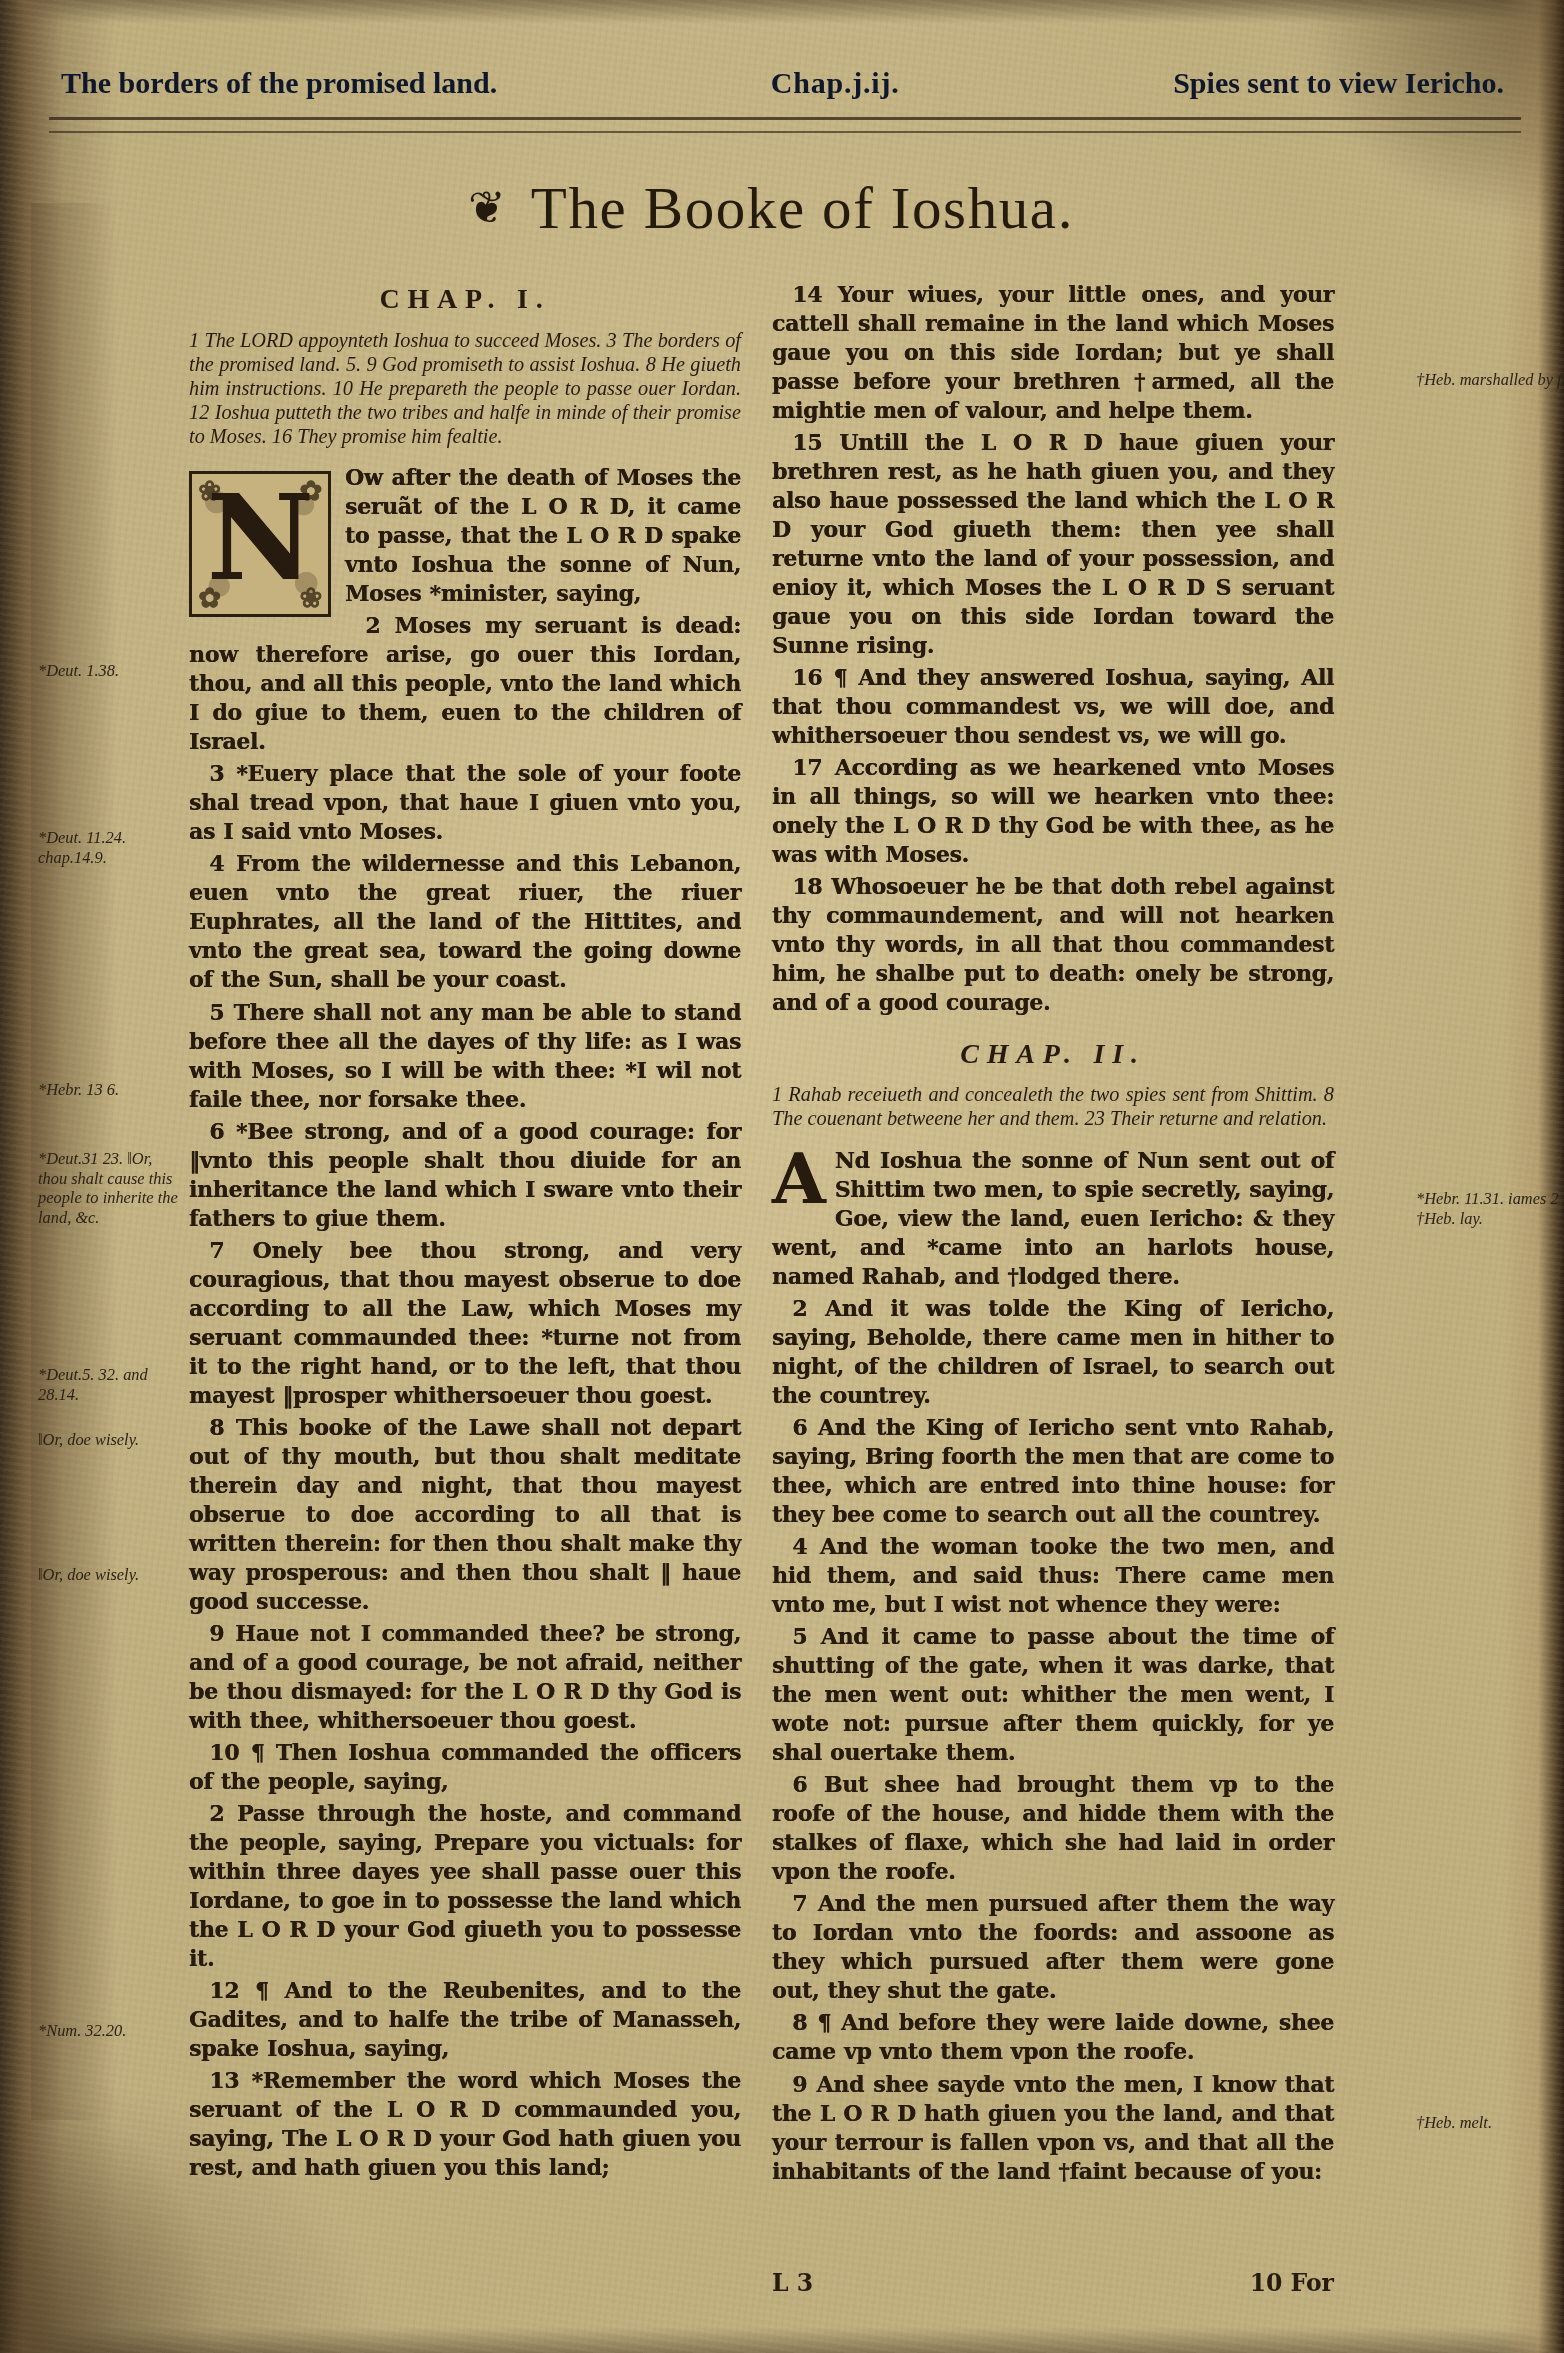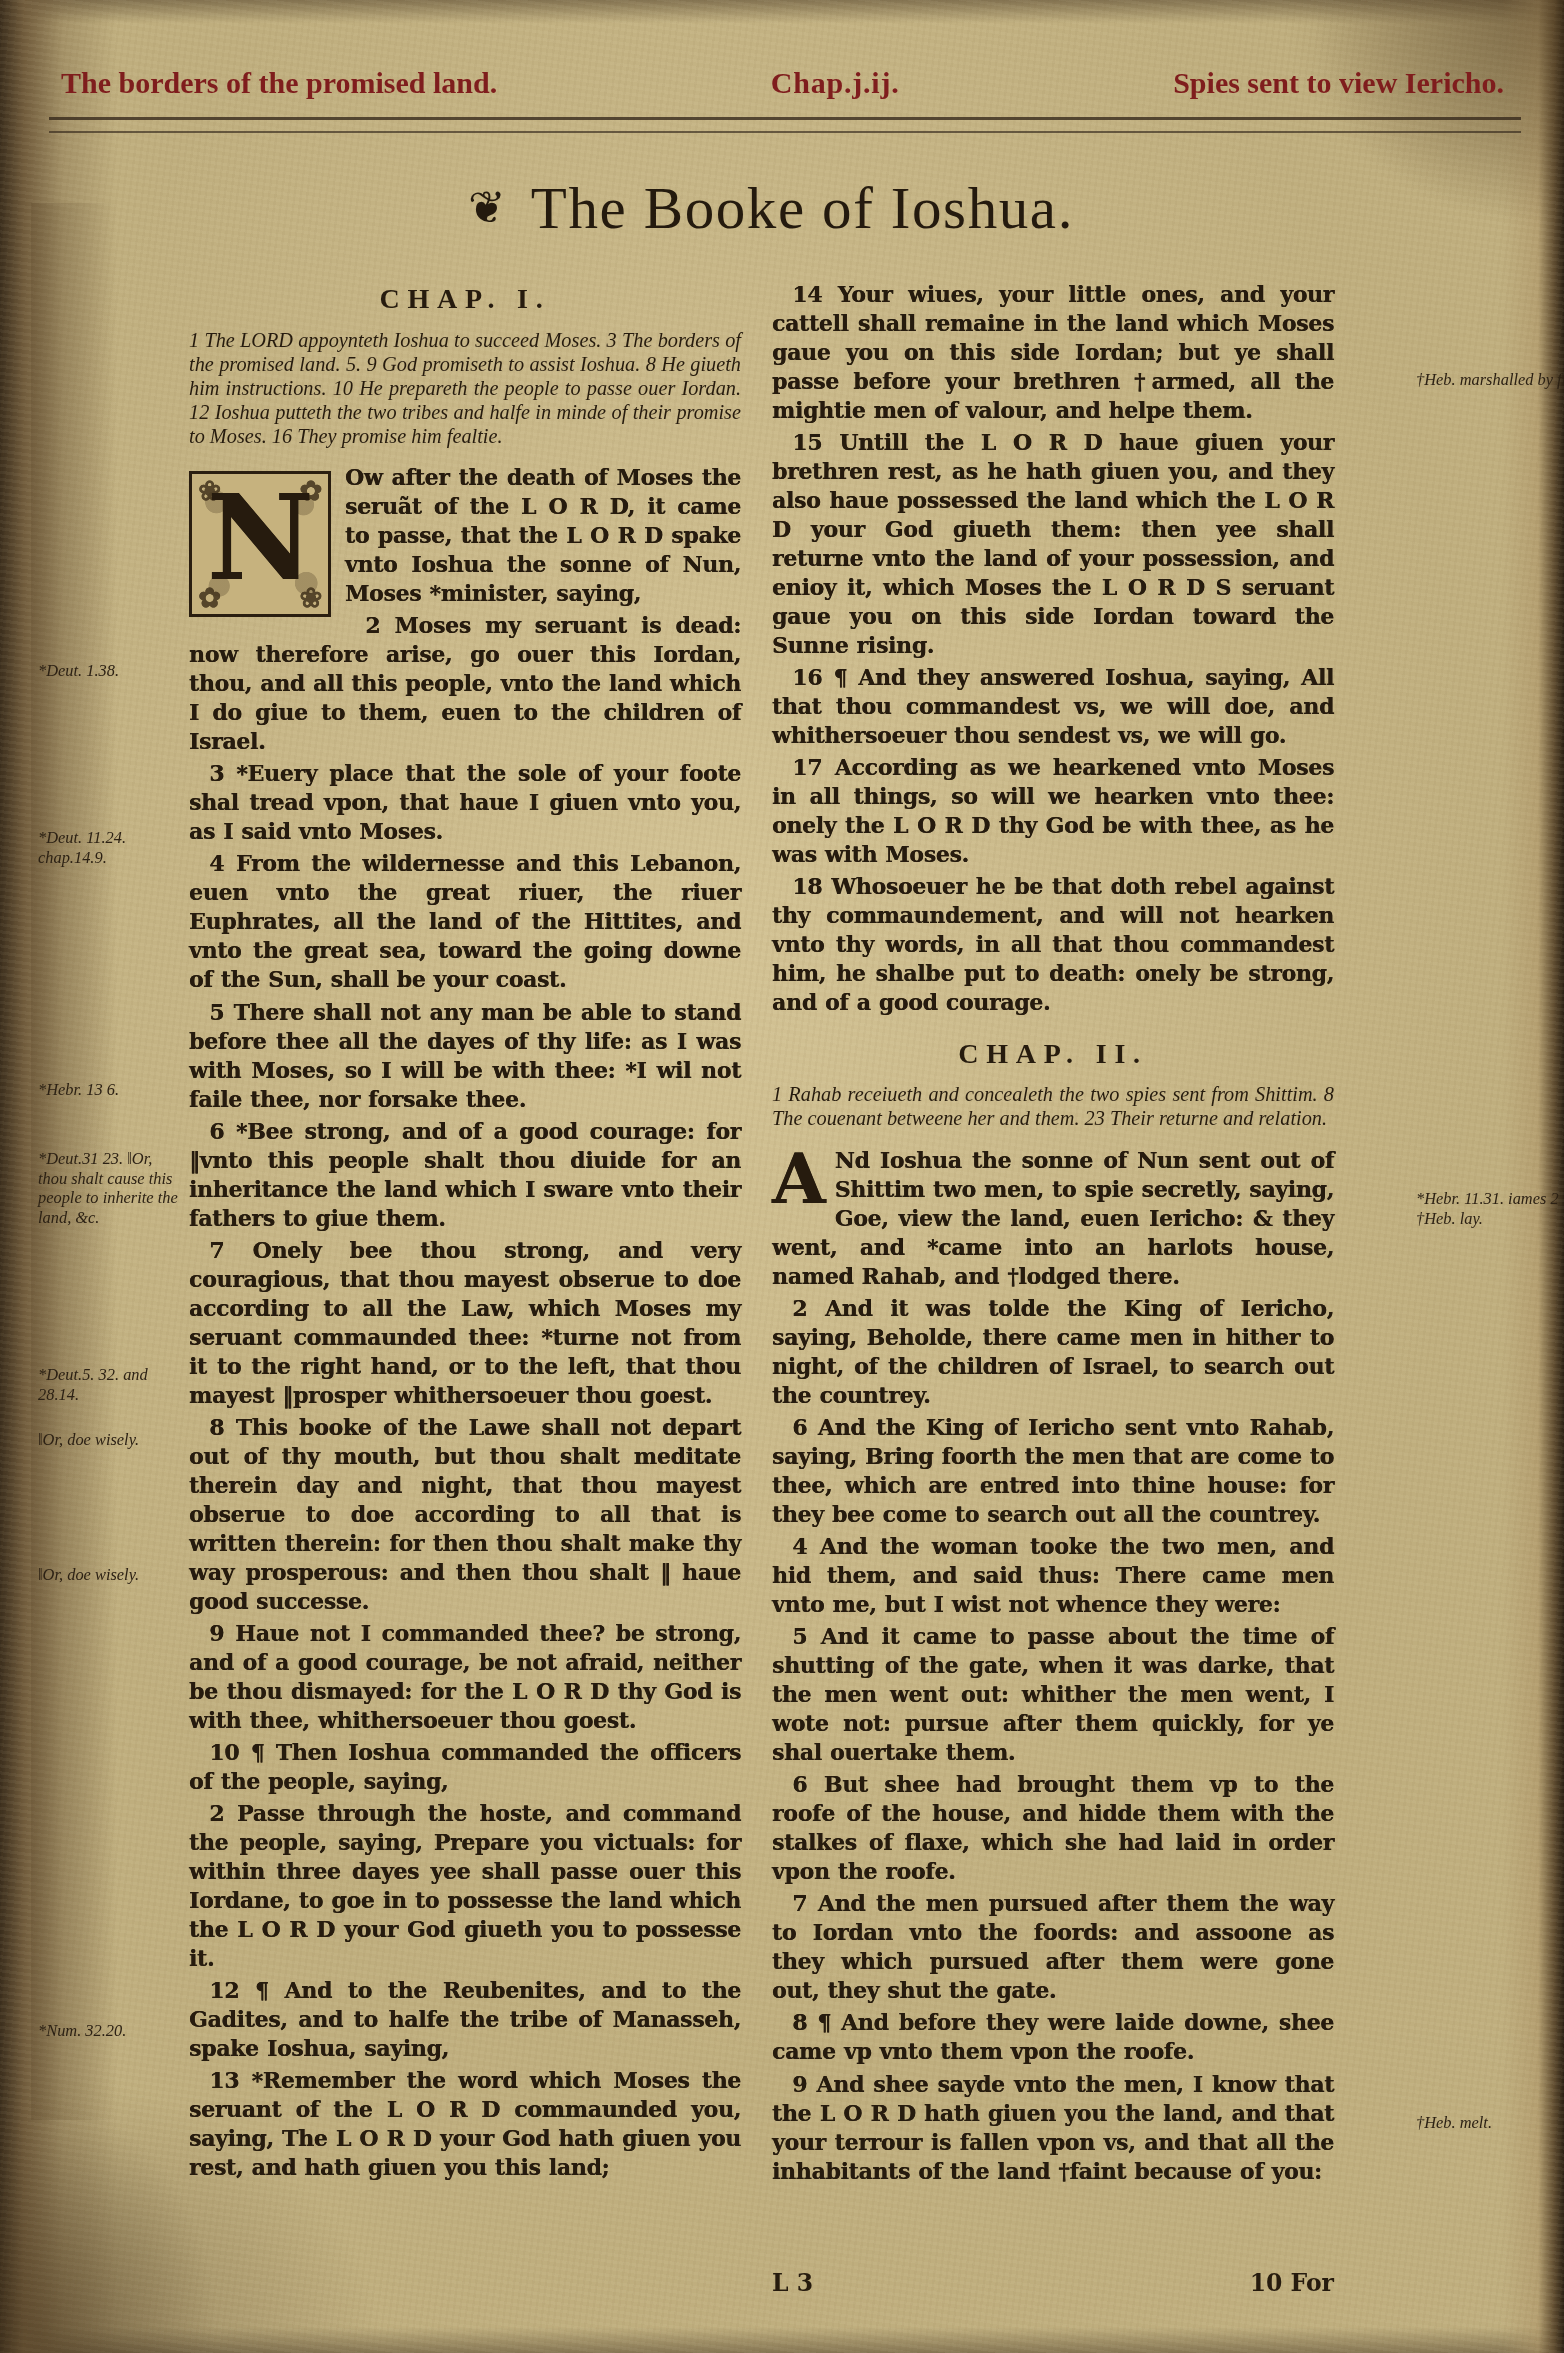--- a/index.html
+++ b/index.html
@@ -29,21 +29,21 @@
     background:linear-gradient(90deg, rgba(90,70,42,0.28), rgba(90,70,42,0)); }
   .stain-bottom-left { left:0; top:2097px; width:219px; height:257px;
     background:radial-gradient(ellipse at 18% 92%, rgba(70,52,28,0.45), transparent 70%); }
   .stain-top-right { right:0; top:0; width:250px; height:219px;
     background:radial-gradient(ellipse at 92% 8%, rgba(80,60,32,0.4), transparent 72%); }
 
   .running-header {
     position:absolute; top:66px; left:61px; right:61px;
     display:flex; justify-content:space-between; align-items:baseline;
     font-family:"Liberation Serif", serif; font-weight:bold;
-    font-size:30px; color:#7f1d1d;
+    font-size:30px; color:#0f172a;
   }
   .rh-center { letter-spacing:0.8px; }
 
   .rule { position:absolute; left:49px; right:44px; background:#33271a; }
   .rule-1 { top:117px; height:3.1px; opacity:.78; }
   .rule-2 { top:131px; height:1.6px; opacity:.65; }
 
   .page-title {
     position:absolute; top:150px; left:196px; width:1150px; text-align:center;
     font-family:"Liberation Serif", serif; font-size:59px; color:#241a0e;
@@ -52,21 +52,21 @@
   .page-title .ornament { font-size:45px; margin-right:23.5px; vertical-align:4.7px; }
 
   .col { position:absolute; top:280px; }
   #col-left  { left:189px; width:552px; }
   #col-right { left:772px; width:562px; }
 
   .chap-heading {
     text-align:center; font-family:"Liberation Serif", serif; font-weight:bold;
     font-size:28px; letter-spacing:7.8px; margin:3.1px 0 12.5px;
   }
-  .chap2-heading { margin-top:20.3px; }
+  .chap2-heading { margin-top:20.3px;font-style:italic; }
 
   .argument {
     font-family:"Liberation Serif", serif; font-style:italic;
     font-size:20.3px; line-height:24px; text-align:justify; margin-bottom:15.6px;
   }
 
   .verse {
     font-weight:bold; font-size:22px; line-height:29px; text-align:justify;
     text-indent:20.3px; letter-spacing:-0.3px; word-spacing:0.8px;
     margin:0 0 3.1px; text-shadow:0.3px 0 0 currentColor;

